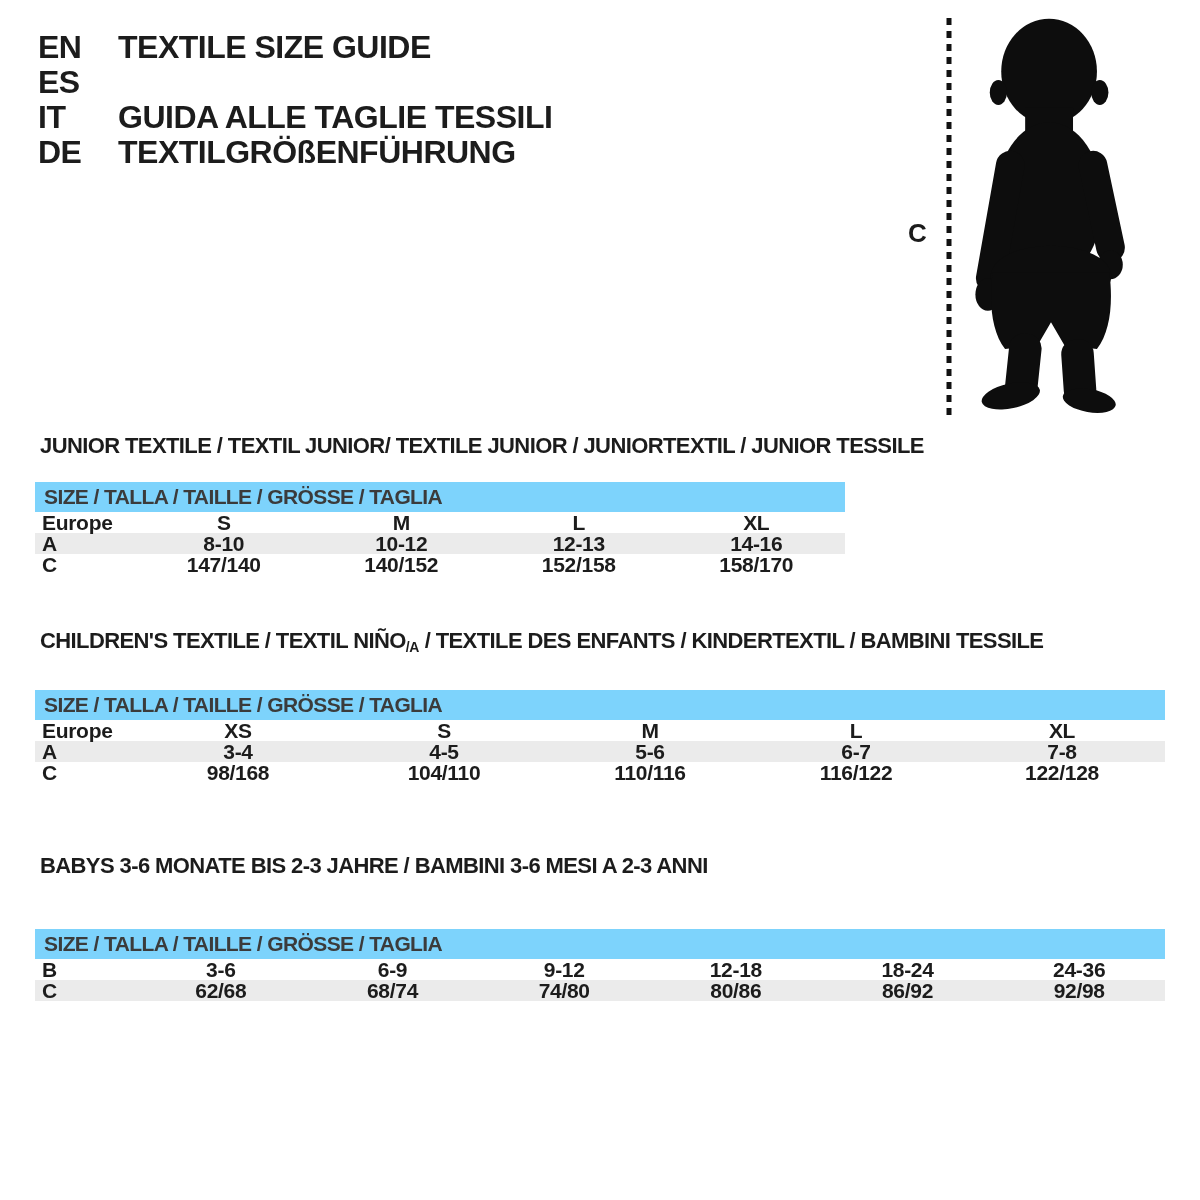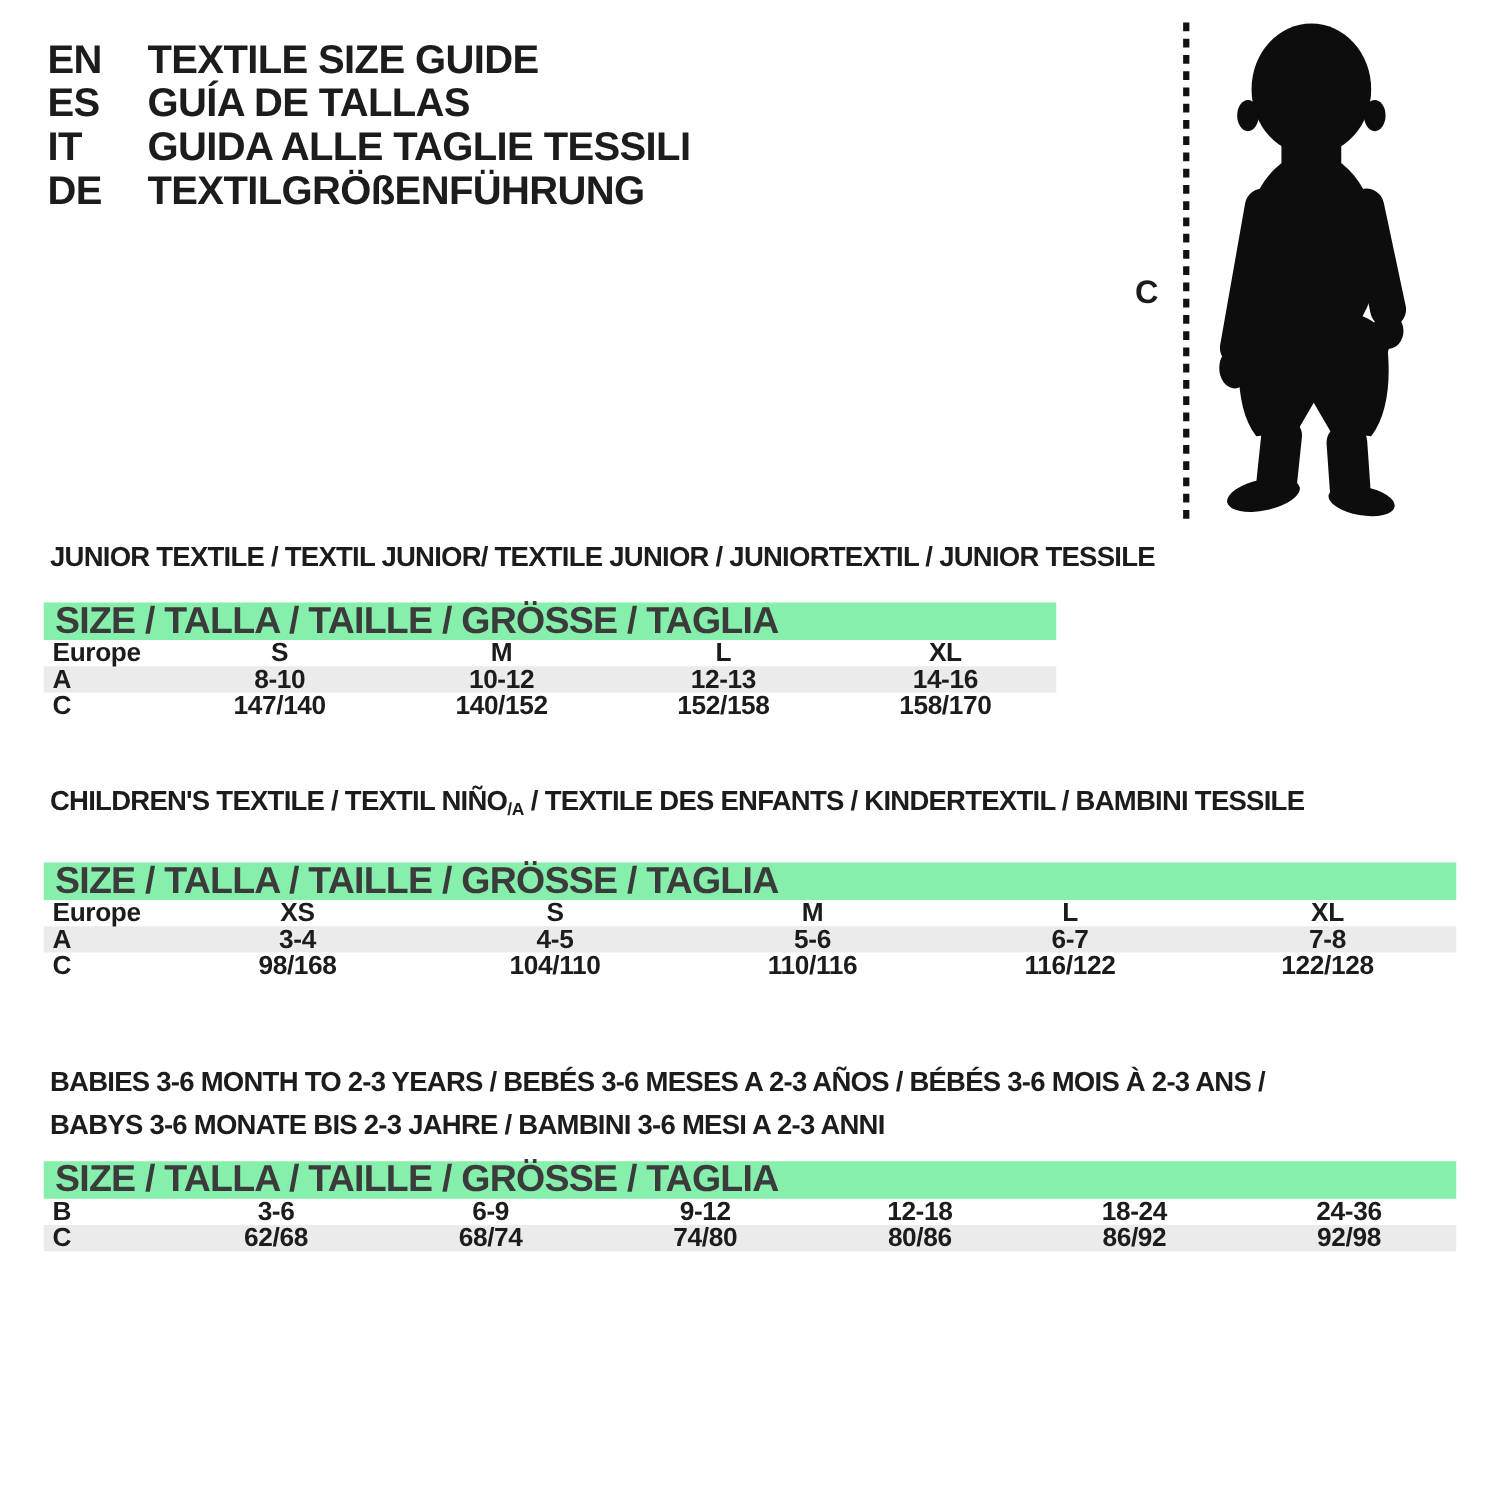--- a/index.html
+++ b/index.html
@@ -20,23 +20,23 @@
   .c-label { position:absolute; left:18px; top:212px; font-size:26px; }
   .baby { position:absolute; left:72px; top:8px; }
 
   
   .sec-heading { position:absolute; left:40px; font-size:22px; letter-spacing:-0.6px; white-space:nowrap; }
   .sub { font-size:14px; vertical-align:-4px; letter-spacing:-0.3px; }
 
   
   .tbl { position:absolute; left:35px; }
   .tbl-head {
-    height:30px; background:#86efac; color:#3b3b3b;
+    height:30px; background:#7dd3fc; color:#3b3b3b;
     display:flex; align-items:center; padding-left:9px;
-    font-size:30px; letter-spacing:-0.6px; box-sizing:border-box;
+    font-size:21px; letter-spacing:-0.6px; box-sizing:border-box;
   }
   .trow { display:flex; height:21px; align-items:center; font-size:21px; letter-spacing:-0.3px; }
   .trow.alt { background:#ebebeb; }
   .tlabel { width:100px; padding-left:7px; box-sizing:border-box; }
   .tcell { flex:1; text-align:center; }
 
   
   .legend { position:absolute; left:38px; top:1064px; font-size:21px; letter-spacing:-0.4px; }
   .legend-line { height:36px; display:flex; align-items:center; white-space:nowrap; }
 </style>
@@ -45,21 +45,20 @@
 
 <div class="page">
 
   <div class="lang">
     <div class="lang-row">
       <span class="lang-code">EN</span>
       <span class="lang-title">TEXTILE SIZE GUIDE</span>
     </div>
     <div class="lang-row">
       <span class="lang-code">ES</span>
-      <span class="lang-title">GUÍA DE TALLAS</span>
     </div>
     <div class="lang-row">
       <span class="lang-code">IT</span>
       <span class="lang-title">GUIDA ALLE TAGLIE TESSILI</span>
     </div>
     <div class="lang-row">
       <span class="lang-code">DE</span>
       <span class="lang-title">TEXTILGRÖßENFÜHRUNG</span>
     </div>
   </div>
@@ -147,21 +146,20 @@
       <span class="tlabel">C</span>
       <span class="tcell">98/168</span>
       <span class="tcell">104/110</span>
       <span class="tcell">110/116</span>
       <span class="tcell">116/122</span>
       <span class="tcell">122/128</span>
     </div>
   </div>
 
   <div class="sec-heading" style="top:849px; line-height:34px;">
-    <div>BABIES 3-6 MONTH TO 2-3 YEARS / BEBÉS 3-6 MESES A 2-3 AÑOS / BÉBÉS 3-6 MOIS À 2-3 ANS /</div>
     <div>BABYS 3-6 MONATE BIS 2-3 JAHRE / BAMBINI 3-6 MESI A 2-3 ANNI</div>
   </div>
   <div class="tbl" style="top:929px; width:1130px;">
     <div class="tbl-head">SIZE / TALLA / TAILLE / GRÖSSE / TAGLIA</div>
     <div class="trow">
       <span class="tlabel">B</span>
       <span class="tcell">3-6</span>
       <span class="tcell">6-9</span>
       <span class="tcell">9-12</span>
       <span class="tcell">12-18</span>

